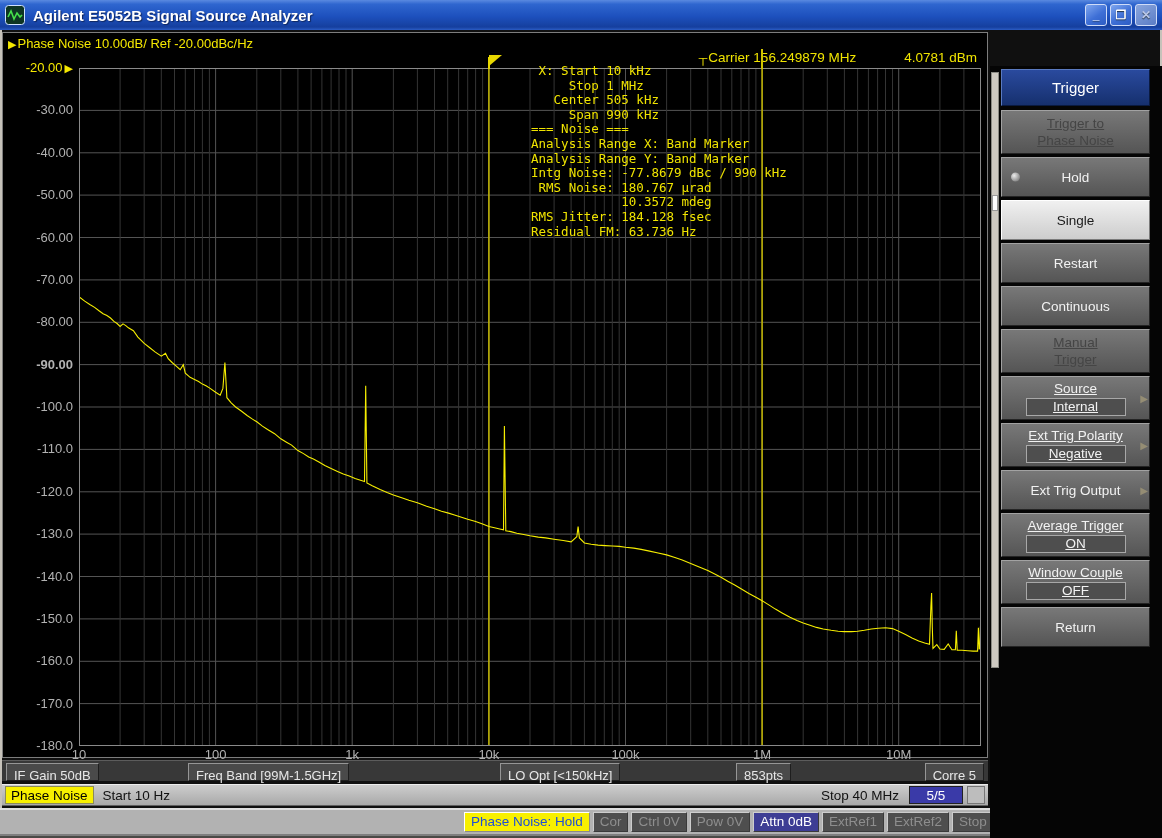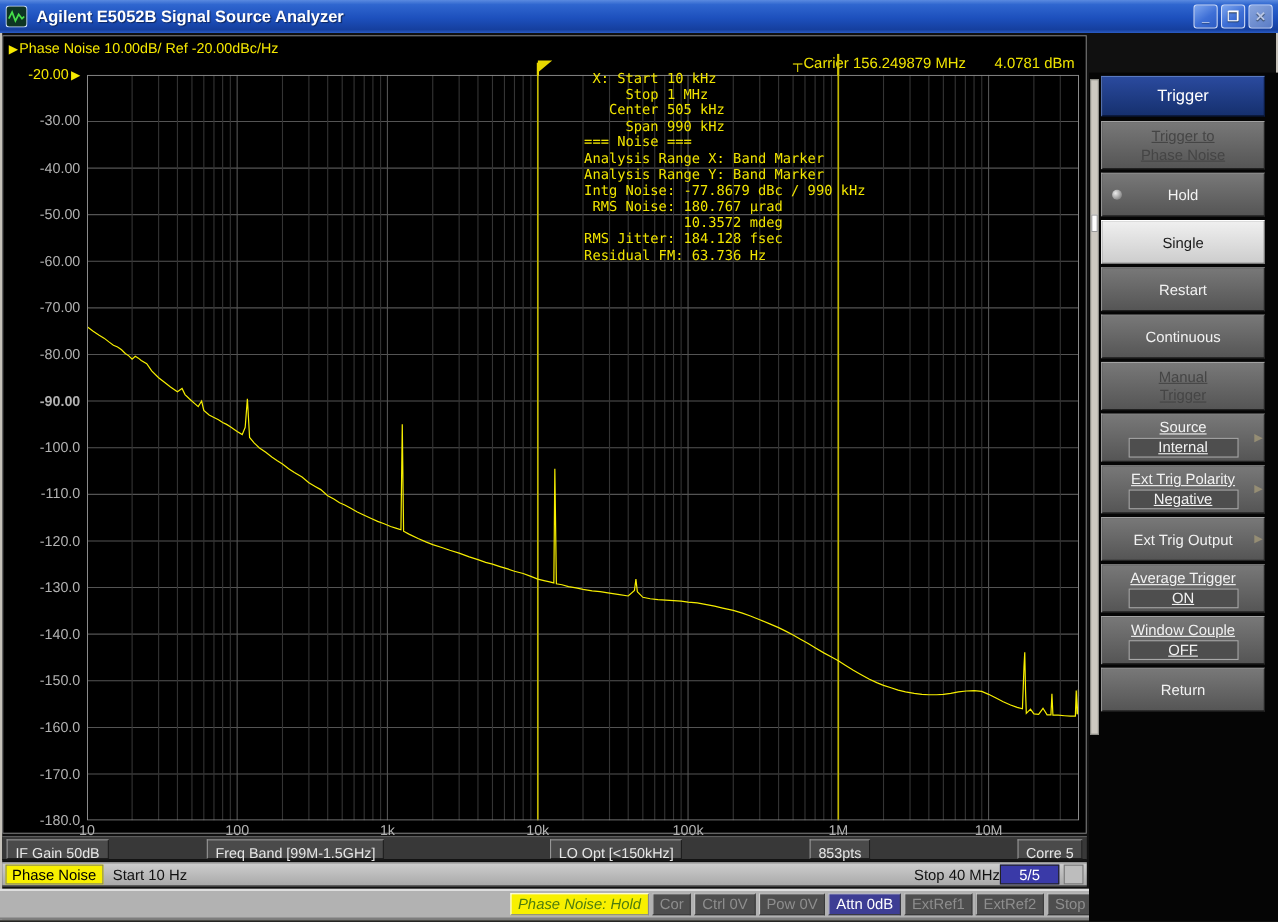--- a/index.html
+++ b/index.html
@@ -23,21 +23,21 @@
   .frame-left  { position:absolute; left:0; top:30px; width:2px; height:806px; background:#c6c2ba; }
   .frame-right { position:absolute; left:1160px; top:30px; width:2px; height:806px; background:#c6c2ba; }
   .frame-bottom{ position:absolute; left:0; top:836px; width:1162px; height:2px; background:#4a4a46; }
 
   
   .plot-panel { position:absolute; left:2px; top:32px; width:986px; height:726px;
     background:#000; border:1px solid #7d7d7d; }
   .trace-header { position:absolute; left:5px; top:3px; color:#f5e800; font-size:13px; white-space:nowrap; }
   .trace-header .pfx { font-size:11px; margin-right:1px; }
   .carrier { position:absolute; top:17px; right:10px; color:#f0e400; font-size:13.5px; white-space:nowrap; }
-  .carrier .pwr { margin-left:26px; }
+  .carrier .pwr { margin-left:48px; }
   .carrier .mk { font-size:12px; margin-right:1px; }
   .graticule { position:absolute; left:76px; top:35px; width:902px; height:678px; }
   .ylab { position:absolute; left:0; width:70px; text-align:right; color:#b2b2b2; font-size:13px; }
   .ylab.ref { color:#f5e800; }
   .ylab .arrow { color:#f5e800; font-size:11px; margin-left:2px; }
   .xlab { position:absolute; top:714px; transform:translateX(-50%); color:#b2b2b2; font-size:13px; }
   .noise-info { position:absolute; left:528px; top:31px; margin:0; color:#f0e400;
     font:12.5px/14.6px "DejaVu Sans Mono",monospace; white-space:pre; }
   .bm-flag { position:absolute; left:486px; top:22px; width:0; height:0;
     border-top:11px solid #e8d800; border-right:13px solid transparent; }
@@ -57,34 +57,34 @@
   .sb1-cell:nth-child(5){ right:4px; }
 
   
   .measure-bar { position:absolute; left:2px; top:784px; width:986px; height:22px;
     background:linear-gradient(180deg,#cdcdcd,#a9a9a9); border-top:1px solid #ececec;
     border-bottom:1px solid #5e5e5e; display:flex; align-items:center; font-size:13.5px; color:#111; }
   .mode-cell { background:#f8f000; color:#000; padding:0 5px; margin-left:3px; height:18px;
     line-height:18px; border:1px solid #8a8a5a; }
   .start-text { margin-left:9px; }
   .mb-spacer { flex:1; }
-  .stop-text { }
+  .stop-text { margin-right:10px; }
   .page-cell { background:#3a3aa8; color:#fff; width:54px; height:18px; line-height:18px;
     text-align:center; border:1px solid #222; }
   .mb-stub { width:18px; height:18px; background:#bdbdbd; border:1px solid #777; margin:0 3px 0 4px; }
 
   
   .sb2 { position:absolute; left:0; top:808px; width:1162px; height:28px; background:#b2b2b2;
     border-top:2px solid #dedede; box-shadow:inset 0 -2px 0 #7e7e7e;
     display:flex; align-items:center; justify-content:flex-end; gap:3px;
     padding:0 5px 2px 0; font-size:13.5px; }
   .sb2-cell { height:20px; line-height:18px; padding:0 6px; border:1px solid;
     border-color:#cdcdcd #3a3a3a #3a3a3a #cdcdcd; background:#4e4e4e; color:#d8d8d8; white-space:nowrap; }
   .sb2-cell.dim { color:#8e8e8e; }
-  .sb2-cell.highlight { background:#f8f000; color:#4d7c0f; border-color:#fff #8a8a8a #8a8a8a #fff;font-style:italic; }
+  .sb2-cell.highlight { background:#f8f000; color:#1d4ed8; border-color:#fff #8a8a8a #8a8a8a #fff; }
   .sb2-cell.accent { background:#3d3d94; color:#fff; }
   .sb2-cell.info { color:#fff; }
 
   
   .sidebar { position:absolute; left:990px; top:30px; width:172px; height:778px; background:#050505;margin-top:36px; }
   .sk-scroll { position:absolute; left:1px; top:6px; width:8px; height:596px;
     background:#cdc9c1; border:1px solid #8a8a84; }
   .sk-thumb { position:absolute; left:0px; top:122px; width:6px; height:16px;
     background:#fdfdfd; border:1px solid #999; }
   .sk-header { position:absolute; left:11px; top:3px; width:149px; height:37px;

